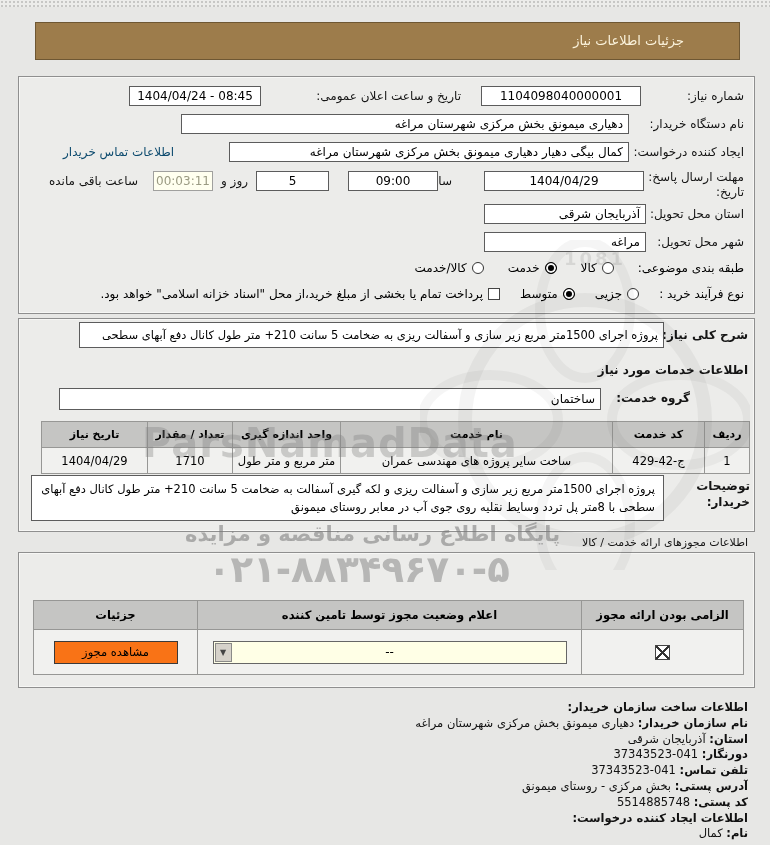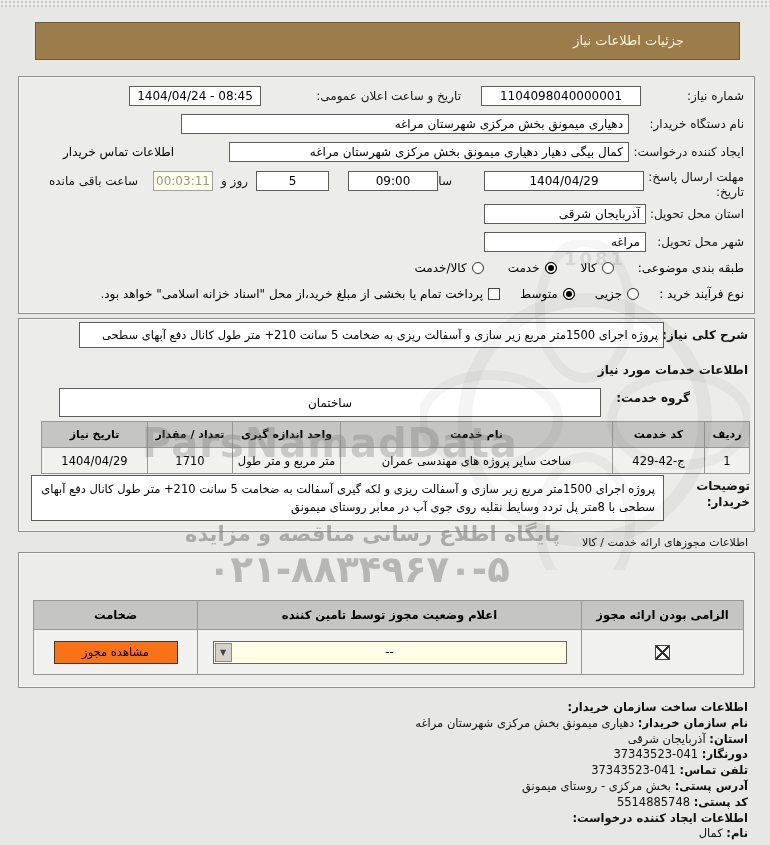--- a/index.html
+++ b/index.html
@@ -9,21 +9,21 @@
   .blbl{font-weight:bold;}
   .ibox{position:absolute;background:#ffffff;border:1px solid #5c5c5c;font-size:12px;color:#000;
         display:flex;align-items:center;white-space:nowrap;overflow:hidden;box-sizing:border-box;}
   .ibox.c{justify-content:center;}
   .ibox.r{justify-content:flex-start;padding:0 5px;}
   .panel{position:absolute;background:#ececea;border:1px solid #8f8f8f;box-shadow:inset 0 0 0 1px #f7f7f5;}
   .topstrip{position:absolute;left:0;top:0;width:770px;height:7px;background-color:#ececea;
             background-image:radial-gradient(#c7c7c5 30%, transparent 32%);background-size:4px 4px;}
   .titlebar{position:absolute;left:35px;top:22px;width:705px;height:38px;background:#9d7c4b;border:1px solid #6e5733;
             box-sizing:border-box;color:#fbf3dc;font-size:13px;line-height:36px;text-align:right;padding-right:55px;}
-  .link{position:absolute;font-size:12px;color:#000000;white-space:nowrap;cursor:pointer;}
+  .link{position:absolute;font-size:12px;color:#0c4a6e;white-space:nowrap;cursor:pointer;}
   .flexrow{position:absolute;display:flex;flex-direction:row;align-items:center;gap:24px;font-size:12px;white-space:nowrap;}
   .opt{display:flex;align-items:center;gap:5px;}
   .radio{width:12px;height:12px;border-radius:50%;border:1px solid #333;background:#fff;box-sizing:border-box;display:inline-block;}
   .radio.sel{background:#000;border:1px solid #000;box-shadow:inset 0 0 0 2px #fff;}
   .chk{width:12px;height:12px;border:1px solid #444;background:#fff;box-sizing:border-box;display:inline-block;}
   table.grid{border-collapse:collapse;table-layout:fixed;}
   table.grid th,table.grid td{border:1px solid #979795;overflow:hidden;white-space:nowrap;}
   table.grid th{background:#c5c5c3;font-size:11px;font-weight:bold;height:23px;}
   table.grid td{background:#f1f1ef;font-size:11.5px;text-align:center;height:23px;}
   .dd{width:354px;height:23px;margin:auto;background:#ffffe6;border:1px solid #666;box-sizing:border-box;
@@ -136,21 +136,21 @@
   <div class="panel" style="left:18px;top:318px;width:735px;height:212px;">
 
     <div class="lbl blbl" style="right:6px;top:9px;">شرح کلی نیاز:</div>
     <div class="ibox r" style="left:60px;top:3px;width:585px;height:26px;font-size:11.5px;">
       <span>پروژه اجرای 1500متر مربع زیر سازی و آسفالت ریزی به ضخامت 5 سانت ⁦+210⁩ متر طول کانال دفع آبهای سطحی</span>
     </div>
 
     <div class="lbl blbl" style="right:6px;top:44px;">اطلاعات خدمات مورد نیاز</div>
 
     <div class="lbl blbl" style="right:64px;top:72px;">گروه خدمت:</div>
-    <div class="ibox r" style="left:40px;top:69px;width:542px;height:29px;justify-content:center;">
+    <div class="ibox r" style="left:40px;top:69px;width:542px;height:22px;">
       <span>ساختمان</span>
     </div>
 
     <table class="grid" style="position:absolute;left:22px;top:102px;width:708px;">
       <colgroup>
           <col style="width:45px">
           <col style="width:92px">
           <col style="width:272px">
           <col style="width:108px">
           <col style="width:85px">
@@ -189,21 +189,21 @@
     <table class="grid" style="position:absolute;left:14px;top:47px;width:710px;">
       <colgroup>
           <col style="width:162px">
           <col style="width:384px">
           <col style="width:164px">
         </colgroup>
       <tbody>
           <tr>
         <th style="font-size:11.5px;height:26px;">الزامی بودن ارائه مجوز</th>
         <th style="font-size:11.5px;height:26px;">اعلام وضعیت مجوز توسط تامین کننده</th>
-        <th style="font-size:11.5px;height:26px;">ضخامت</th>
+        <th style="font-size:11.5px;height:26px;">جزئیات</th>
       </tr>
       <tr>
         <td style="height:42px;">
           <span class="xbox" style="display:block;"></span>
         </td>
         <td style="height:42px;">
           <div class="dd">
             <span>--</span>
             <span class="ddbtn">▼</span>
           </div>

